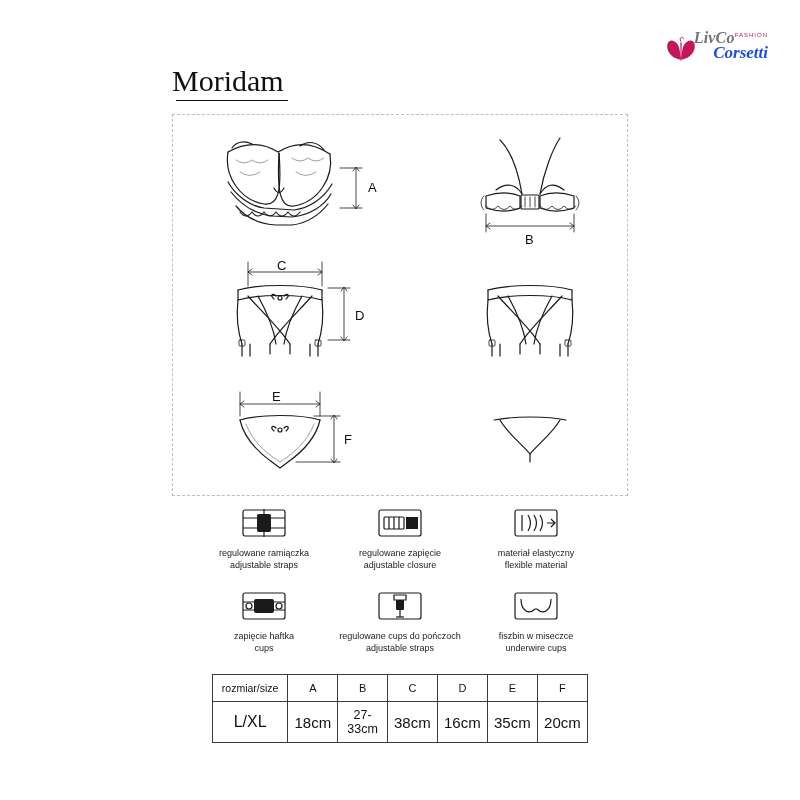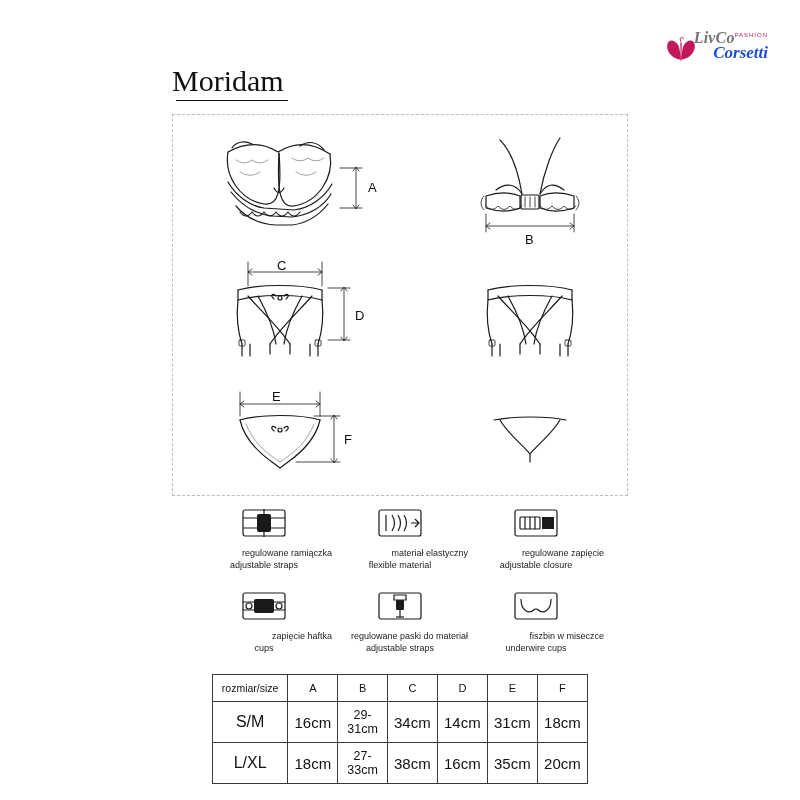--- a/index.html
+++ b/index.html
@@ -119,21 +119,21 @@
     display: flex;
     align-items: center;
     justify-content: center;
   }
   .feature .cap {
     font-size: 9px;
     line-height: 1.35;
     color: #222;
     margin-top: 3px;
   }
-  .feature .cap .pl { display: block; text-align: right; }
+  .feature .cap .pl { display: block; }
   .feature .cap .en { display: block; }
 
   
   .size-table {
     position: absolute;
     left: 212px;
     top: 674px;
     width: 376px;
     border-collapse: collapse;
   }
@@ -348,46 +348,46 @@
           <span class="pl">regulowane ramiączka</span>
           <span class="en">adjustable straps</span>
         </div>
       </div>
 
       <div class="feature">
         <div class="icon-box">
           <svg width="54" height="34" viewBox="0 0 54 34">
             <g fill="none" stroke="#1a1a1a" stroke-width="1.2">
               <rect x="6" y="4" width="42" height="26" rx="2"></rect>
+              <rect x="11" y="11" width="20" height="12" rx="1"></rect>
+              <path d="M16 11 L 16 23 M 21 11 L 21 23 M 26 11 L 26 23"></path>
+              <path d="M33 11 L 45 11 L 45 23 L 33 23" fill="#1a1a1a" stroke="none"></path>
+            </g>
+          </svg>
+        </div>
+        <div class="cap">
+          <span class="pl">regulowane zapięcie</span>
+          <span class="en">adjustable closure</span>
+        </div>
+      </div>
+
+      <div class="feature">
+        <div class="icon-box">
+          <svg width="54" height="34" viewBox="0 0 54 34">
+            <g fill="none" stroke="#1a1a1a" stroke-width="1.2">
+              <rect x="6" y="4" width="42" height="26" rx="2"></rect>
               <path d="M13 9 L 13 25"></path>
               <path d="M19 9 q 5 8 0 16 M 25 9 q 5 8 0 16 M 31 9 q 5 8 0 16"></path>
               <path d="M38 17 L 46 17 M 42 13 L 46 17 L 42 21"></path>
             </g>
           </svg>
         </div>
         <div class="cap">
           <span class="pl">materiał elastyczny</span>
           <span class="en">flexible material</span>
-        </div>
-      </div>
-
-      <div class="feature">
-        <div class="icon-box">
-          <svg width="54" height="34" viewBox="0 0 54 34">
-            <g fill="none" stroke="#1a1a1a" stroke-width="1.2">
-              <rect x="6" y="4" width="42" height="26" rx="2"></rect>
-              <rect x="11" y="11" width="20" height="12" rx="1"></rect>
-              <path d="M16 11 L 16 23 M 21 11 L 21 23 M 26 11 L 26 23"></path>
-              <path d="M33 11 L 45 11 L 45 23 L 33 23" fill="#1a1a1a" stroke="none"></path>
-            </g>
-          </svg>
-        </div>
-        <div class="cap">
-          <span class="pl">regulowane zapięcie</span>
-          <span class="en">adjustable closure</span>
         </div>
       </div>
     </div>
 
     <div class="feature-row" style="margin-top:14px;">
       <div class="feature">
         <div class="icon-box">
           <svg width="54" height="34" viewBox="0 0 54 34">
             <g fill="none" stroke="#1a1a1a" stroke-width="1.2">
               <rect x="6" y="4" width="42" height="26" rx="2"></rect>
@@ -410,21 +410,21 @@
             <g fill="none" stroke="#1a1a1a" stroke-width="1.2">
               <rect x="6" y="4" width="42" height="26" rx="2"></rect>
               <path d="M21 6 L 33 6 L 33 11 L 21 11 Z"></path>
               <rect x="23" y="11" width="8" height="10" rx="1" fill="#1a1a1a" stroke="none"></rect>
               <path d="M27 21 L 27 28"></path>
               <path d="M23 28 L 31 28"></path>
             </g>
           </svg>
         </div>
         <div class="cap">
-          <span class="pl">regulowane paski do materiał</span>
+          <span class="pl">regulowane cups do pończoch</span>
           <span class="en">adjustable straps</span>
         </div>
       </div>
 
       <div class="feature">
         <div class="icon-box">
           <svg width="54" height="34" viewBox="0 0 54 34">
             <g fill="none" stroke="#1a1a1a" stroke-width="1.2">
               <rect x="6" y="4" width="42" height="26" rx="2"></rect>
               <path d="M12 10 C 12 22, 20 26, 26 20"></path>
@@ -448,29 +448,20 @@
         <td class="col-rest">A</td>
         <td class="col-rest">B</td>
         <td class="col-rest">C</td>
         <td class="col-rest">D</td>
         <td class="col-rest">E</td>
         <td class="col-rest">F</td>
       </tr>
     </thead>
     <tbody>
       <tr>
-        <td class="size">S/M</td>
-        <td>16cm</td>
-        <td class="narrow">29-31cm</td>
-        <td>34cm</td>
-        <td>14cm</td>
-        <td>31cm</td>
-        <td>18cm</td>
-      </tr>
-      <tr>
         <td class="size">L/XL</td>
         <td>18cm</td>
         <td class="narrow">27-33cm</td>
         <td>38cm</td>
         <td>16cm</td>
         <td>35cm</td>
         <td>20cm</td>
       </tr>
     </tbody>
   </table>

